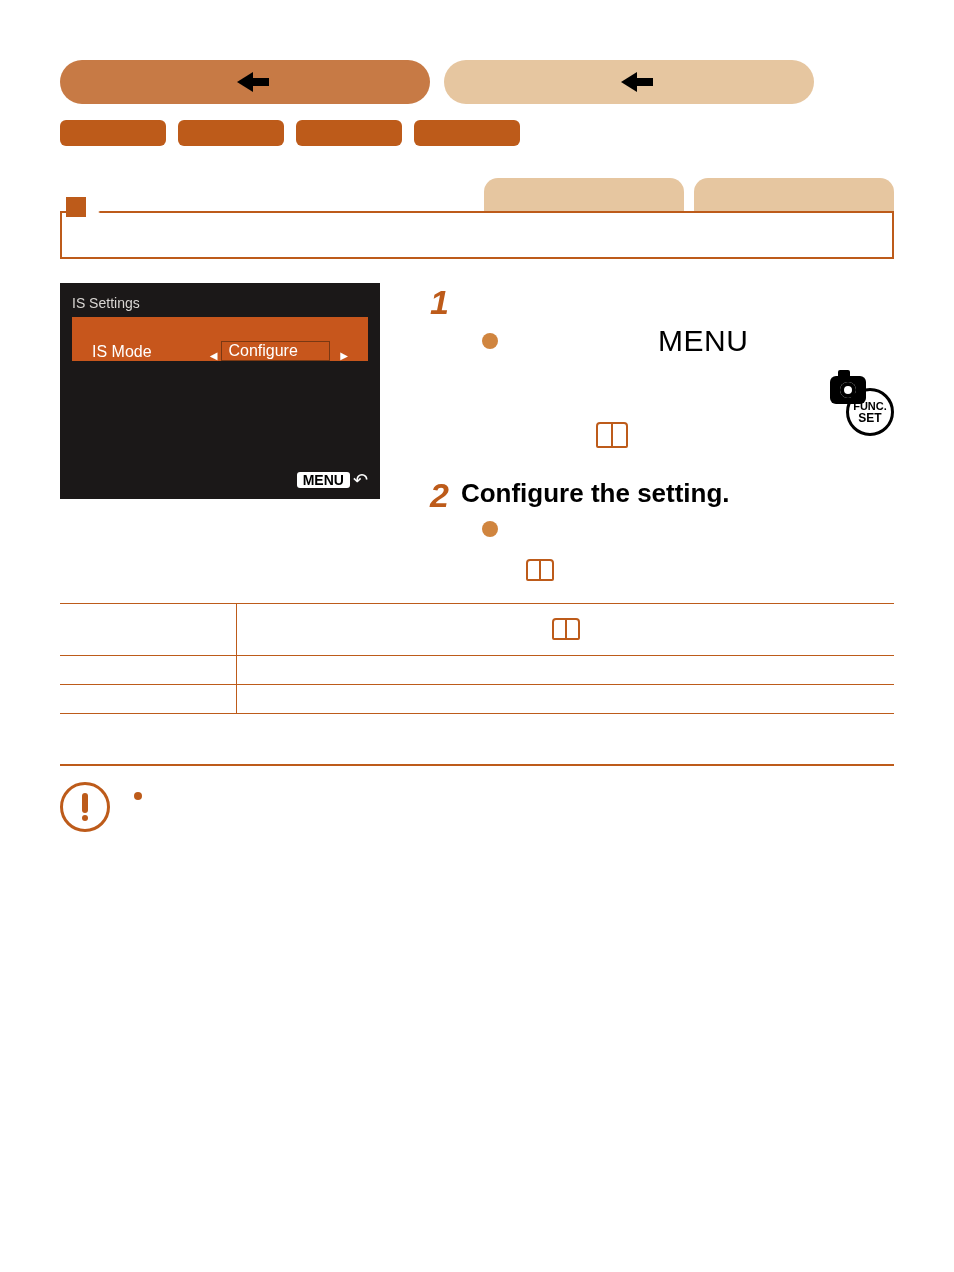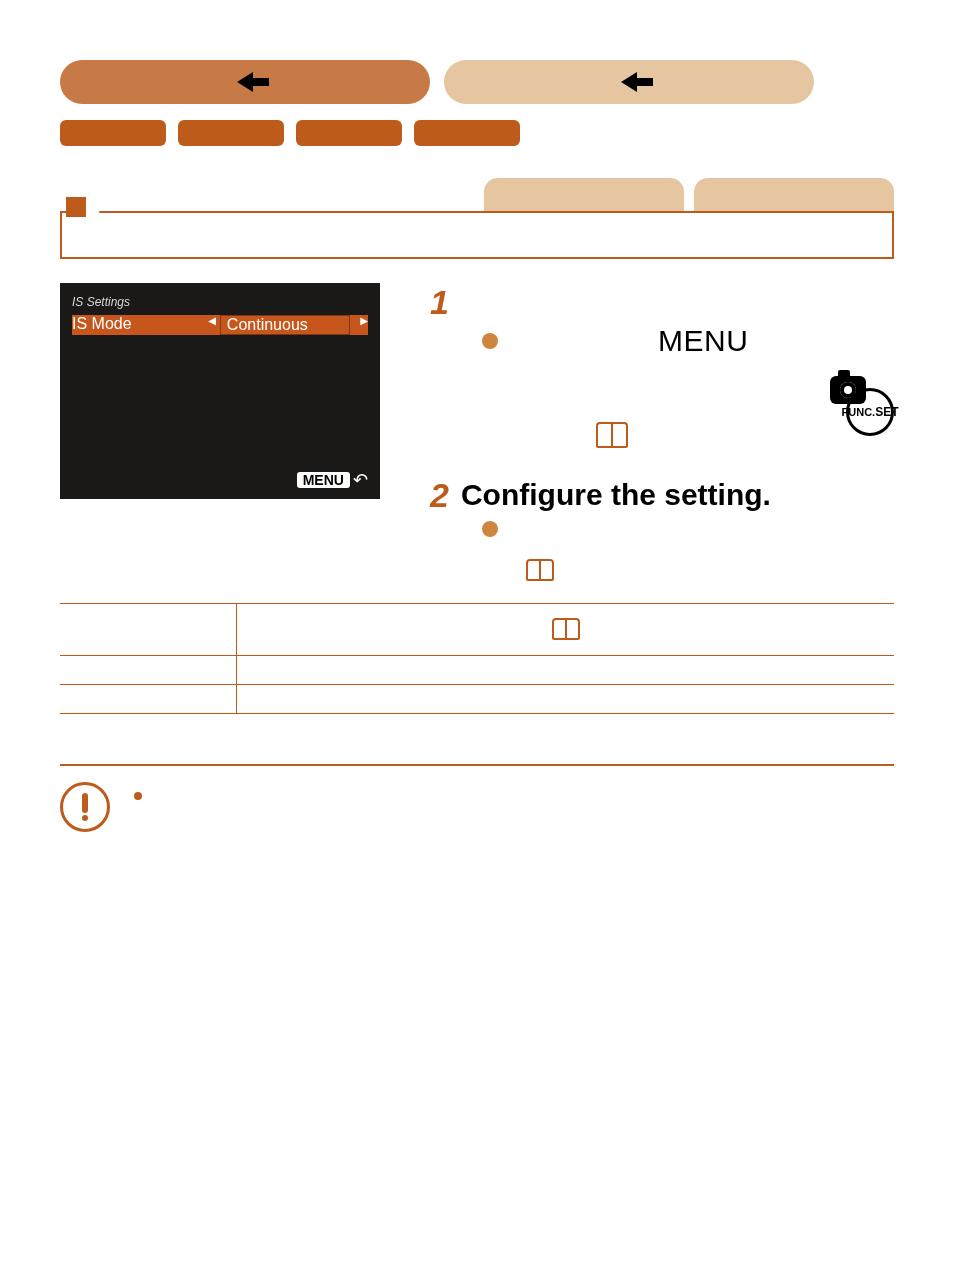--- a/index.html
+++ b/index.html
@@ -47,62 +47,62 @@
       border-top: 8px solid transparent; border-bottom: 8px solid transparent; border-left: 14px solid #fff;
     }
 
     .main-cols { display: flex; margin-top: 24px; gap: 50px; }
 
     .cam-screen-wrap { width: 320px; }
     .cam-screen {
       background: #1b1818; color: #d9d6d3; font-family: Arial, sans-serif;
       padding: 10px 12px; height: 216px; position: relative; box-sizing: border-box;
     }
-    .cam-title { font-size: 12px; margin: 2px 0 6px 0; font-style: italic; }
-    .cam-row { display: flex; align-items: flex-start; font-size: 16px; height: 20px; padding: 0 0; }
+    .cam-title { font-size: 14px; margin: 2px 0 6px 0; }
+    .cam-row { display: flex; align-items: flex-end; font-size: 16px; height: 44px; padding: 0 20px; }
     .cam-row.sel { background: #c7561c; color: #fff; }
     .cam-row .lab { flex: 0 0 46%; }
     .cam-row .val { flex: 1; text-align: left; }
     .cam-row.sel .val { border: 1px solid #7a3813; padding: 0 6px; }
     .cam-row .dim { color: #6f6a66; margin-left: 12px; }
     .cam-row .l-arr { color: #fff; font-size: 10px; margin-right: 4px; }
     .cam-row .r-arr { color: #fff; font-size: 10px; margin-left: 10px; }
     .cam-desc { font-size: 16px; margin-top: 18px; line-height: 1.35; }
     .cam-footer { position: absolute; right: 12px; bottom: 8px; display: flex; align-items: center; }
     .cam-menu-btn { background:#fff; color:#000; font-size:14px; font-weight:600; padding:0 6px; border-radius:3px; }
     .cam-undo { color:#fff; font-size:18px; margin-left:3px; }
 
     .steps { flex: 1; }
     .step { display: flex; align-items: flex-start; gap: 12px; }
     .step-num {
       font-family: "Arial Black", Arial, sans-serif; font-style: italic; font-weight: 900;
       font-size: 34px; color: #bd5b1a;
     }
-    .step-title { font-size: 30px; font-weight: 700; margin-top: 2px; }
+    .step-title { font-size: 26px; font-weight: 700; margin-top: 2px; }
     .step-body { margin-left: 46px; margin-top: 2px; }
 
     .bullet-row { display: flex; align-items: center; gap: 10px; min-height: 24px; }
     .bullet-dot { width: 16px; height: 16px; border-radius: 50%; background: #d0853f; margin-left: 6px; }
     .word-menu {
       font-family: Arial, sans-serif; font-weight: 400; font-size: 30px; letter-spacing: 0.5px;
       margin-left: 150px;
     }
 
     .icons-right { display: flex; align-items: center; gap: -10px; justify-content: flex-end; margin-top: 8px; }
     .cam-icon { width: 36px; height: 28px; background: #000; border-radius: 6px; position: relative; margin-right: -20px; }
     .cam-icon::before {
       content: ""; position: absolute; top: -6px; left: 8px; width: 12px; height: 6px; background: #000; border-radius: 2px 2px 0 0;
     }
     .cam-icon::after {
       content: ""; position: absolute; top: 6px; left: 10px; width: 16px; height: 16px; background: #fff; border-radius: 50%;
       box-shadow: inset 0 0 0 4px #000;
     }
     .funcset {
       width: 42px; height: 42px; border: 3px solid #000; border-radius: 50%;
-      display: flex; flex-direction: row; align-items: center; justify-content: center;
+      display: flex; flex-direction: column; align-items: center; justify-content: center;
       font-family: "Arial Narrow", Arial; transform: translateY(22px);
     }
     .funcset .t { font-size: 11px; font-weight: 700; line-height: 1; }
     .funcset .b { font-size: 12px; font-weight: 700; line-height: 1; }
 
     .book-icon {
       width: 28px; height: 22px; border: 2px solid #bd5b1a; border-radius: 4px 4px 2px 2px; position: relative; margin-left: 120px;
     }
     .book-icon::before {
       content: ""; position: absolute; left: 50%; top: 0; bottom: 0; width: 2px; background: #bd5b1a; transform: translateX(-1px);
@@ -167,21 +167,21 @@
   </div>
 
   <div class="main-cols">
 
     <div class="cam-screen-wrap">
       <div class="cam-screen">
         <div class="cam-title">IS Settings</div>
         <div class="cam-row sel">
           <span class="lab">IS Mode</span>
           <span class="l-arr">◀</span>
-          <span class="val">Continuous</span>
+          <span class="val">Configure</span>
           <span class="r-arr">▶</span>
         </div>
         <div class="cam-footer">
           <span class="cam-menu-btn">MENU</span>
           <span class="cam-undo">↶</span>
         </div>
       </div>
     </div>
 
     <div class="steps">

